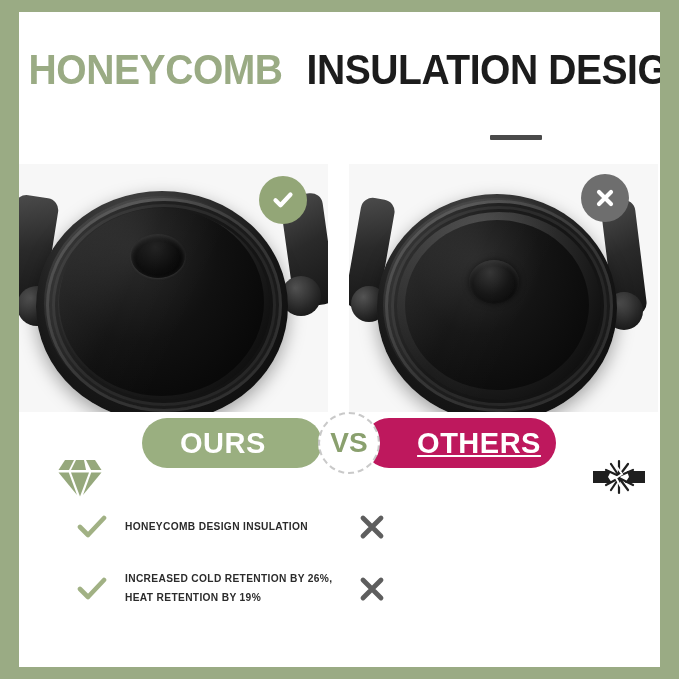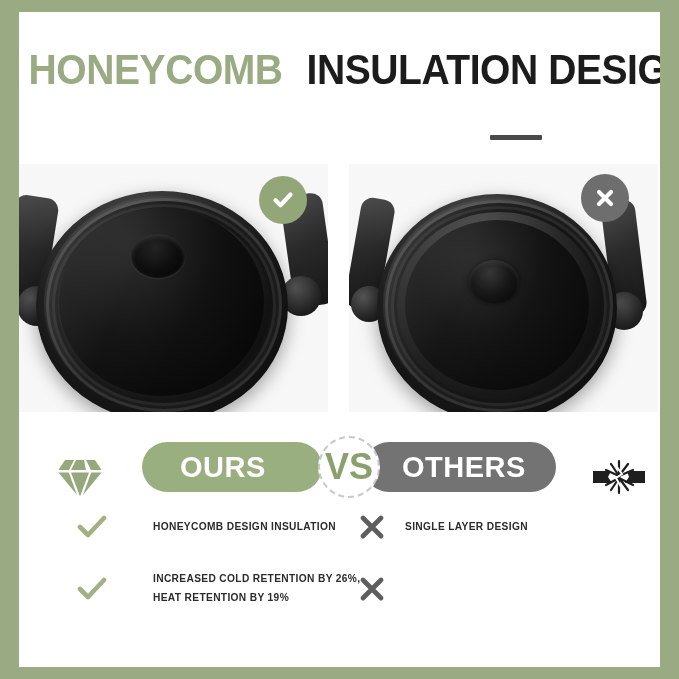--- a/index.html
+++ b/index.html
@@ -147,21 +147,21 @@
     align-items: center;
     justify-content: center;
   }
   .status-badge.ok  { background: #93a677; }
   .status-badge.bad { background: #6e6e6e; }
 
   
   .vs-row {
     position: absolute;
     left: 0;
-    top: 424px;
+    top: 400px;
     width: 641px;
     height: 62px;
   }
   .pill {
     position: absolute;
     top: 6px;
     height: 50px;
     border-radius: 25px;
     display: flex;
     align-items: center;
@@ -174,43 +174,44 @@
     left: 123px;
     width: 180px;
     background: #9aaf80;
     justify-content: flex-start;
     padding-left: 38px;
     box-sizing: border-box;
   }
   .pill-others {
     left: 345px;
     width: 192px;
-    background: #737373;
-    justify-content: flex-start;
+    background: #be185d;
+    justify-content: center;
     padding-left: 38px;
     box-sizing: border-box;
+    text-decoration: underline;
   }
   .vs-circle {
     position: absolute;
     left: 299px;
     top: 0px;
     width: 62px;
     height: 62px;
     border-radius: 50%;
     background: #ffffff;
     border: 2px dashed #c9c9c9;
     box-sizing: border-box;
     display: flex;
     align-items: center;
     justify-content: center;
     z-index: 3;
   }
   .vs-text {
     color: #8aa06e;
-    font-size: 36px;
+    font-size: 28px;
     font-weight: bold;
     letter-spacing: 0px;
   }
 
   
   .deco-diamond {
     position: absolute;
     left: 37px;
     top: 443px;
     width: 48px;
@@ -235,21 +236,21 @@
     position: relative;
     height: 62px;
   }
   .feat-cell {
     position: absolute;
     top: 0;
     height: 62px;
     display: flex;
     align-items: center;
   }
-  .feat-cell.left  { left: 56px;  width: 290px; gap: 28px; }
+  .feat-cell.left  { left: 56px;  width: 290px; }
   .feat-cell.right { left: 336px; width: 300px; }
 
   .mark {
     flex: 0 0 auto;
     width: 34px;
     height: 34px;
     margin-right: 16px;
     display: flex;
     align-items: center;
     justify-content: center;
@@ -381,23 +382,20 @@
           <span class="feat-text">
             <span>HONEYCOMB DESIGN INSULATION</span>
           </span>
         </div>
         <div class="feat-cell right">
           <span class="mark">
             <svg width="28" height="26" viewBox="0 0 28 26">
               <path d="M5 4 L23 22 M23 4 L5 22" fill="none" stroke="#5e5e5e" stroke-width="4.8" stroke-linecap="round"></path>
             </svg>
           </span>
-          <span class="feat-text">
-            <span>SINGLE LAYER DESIGN</span>
-          </span>
         </div>
       </div>
 
       <div class="feature-row">
         <div class="feat-cell left">
           <span class="mark">
             <svg width="30" height="26" viewBox="0 0 30 26">
               <path d="M3 13 L11 21 L27 4" fill="none" stroke="#a1b184" stroke-width="4.6" stroke-linecap="round" stroke-linejoin="round"></path>
             </svg>
           </span>

